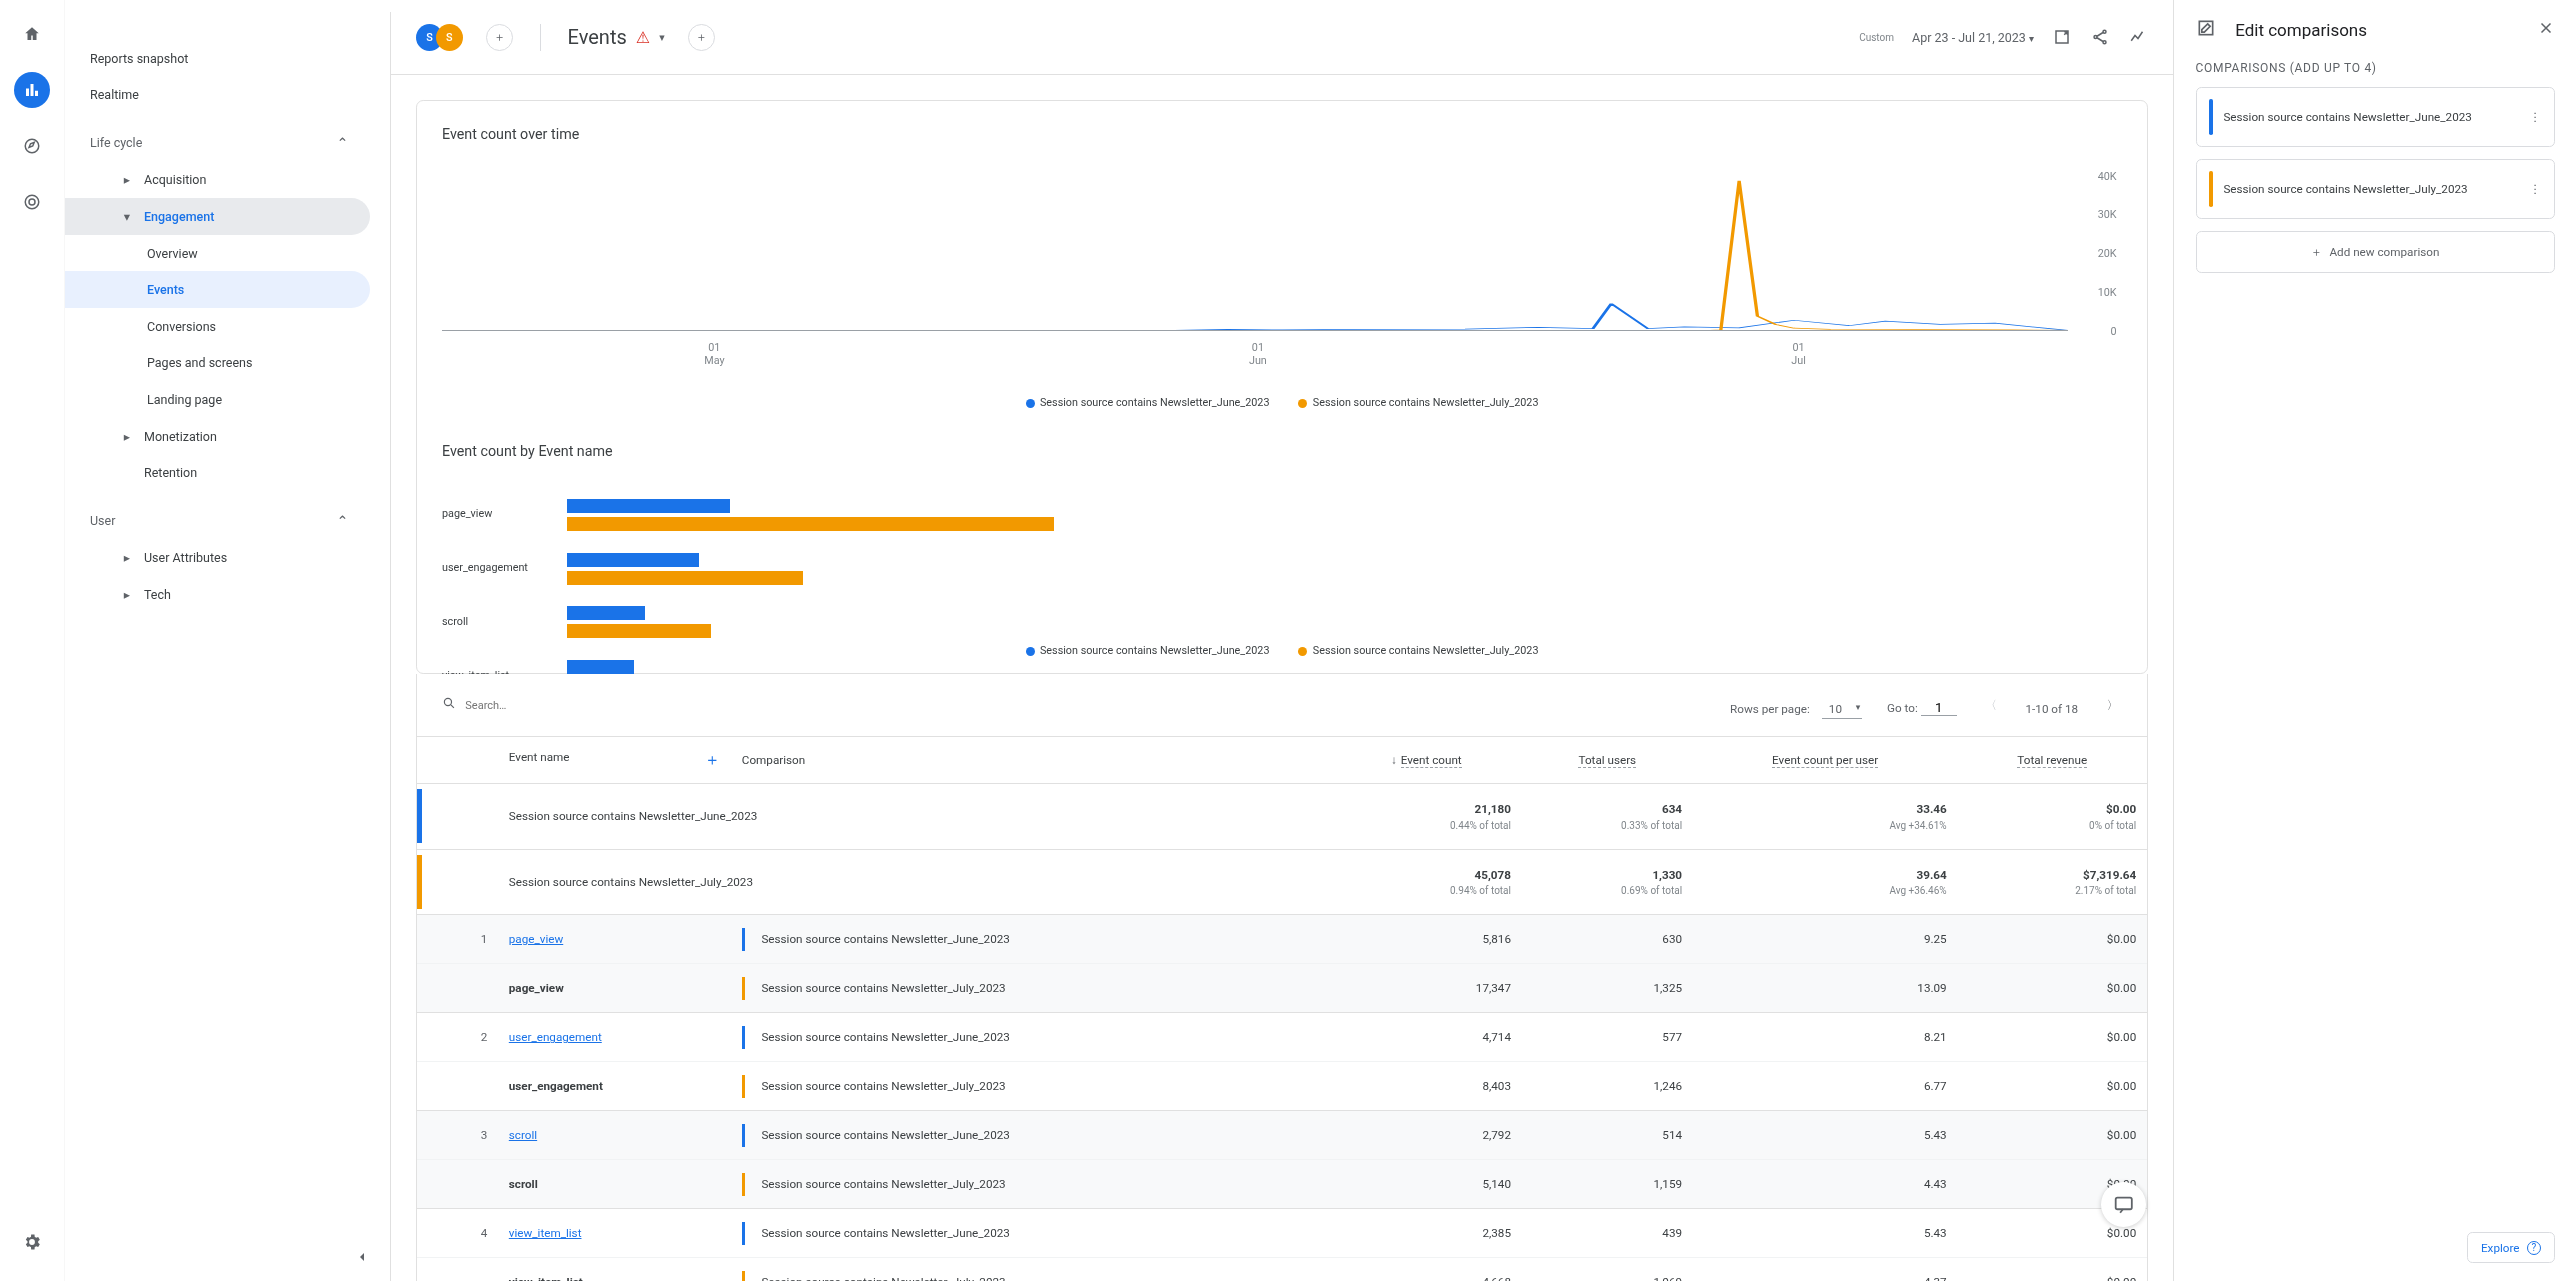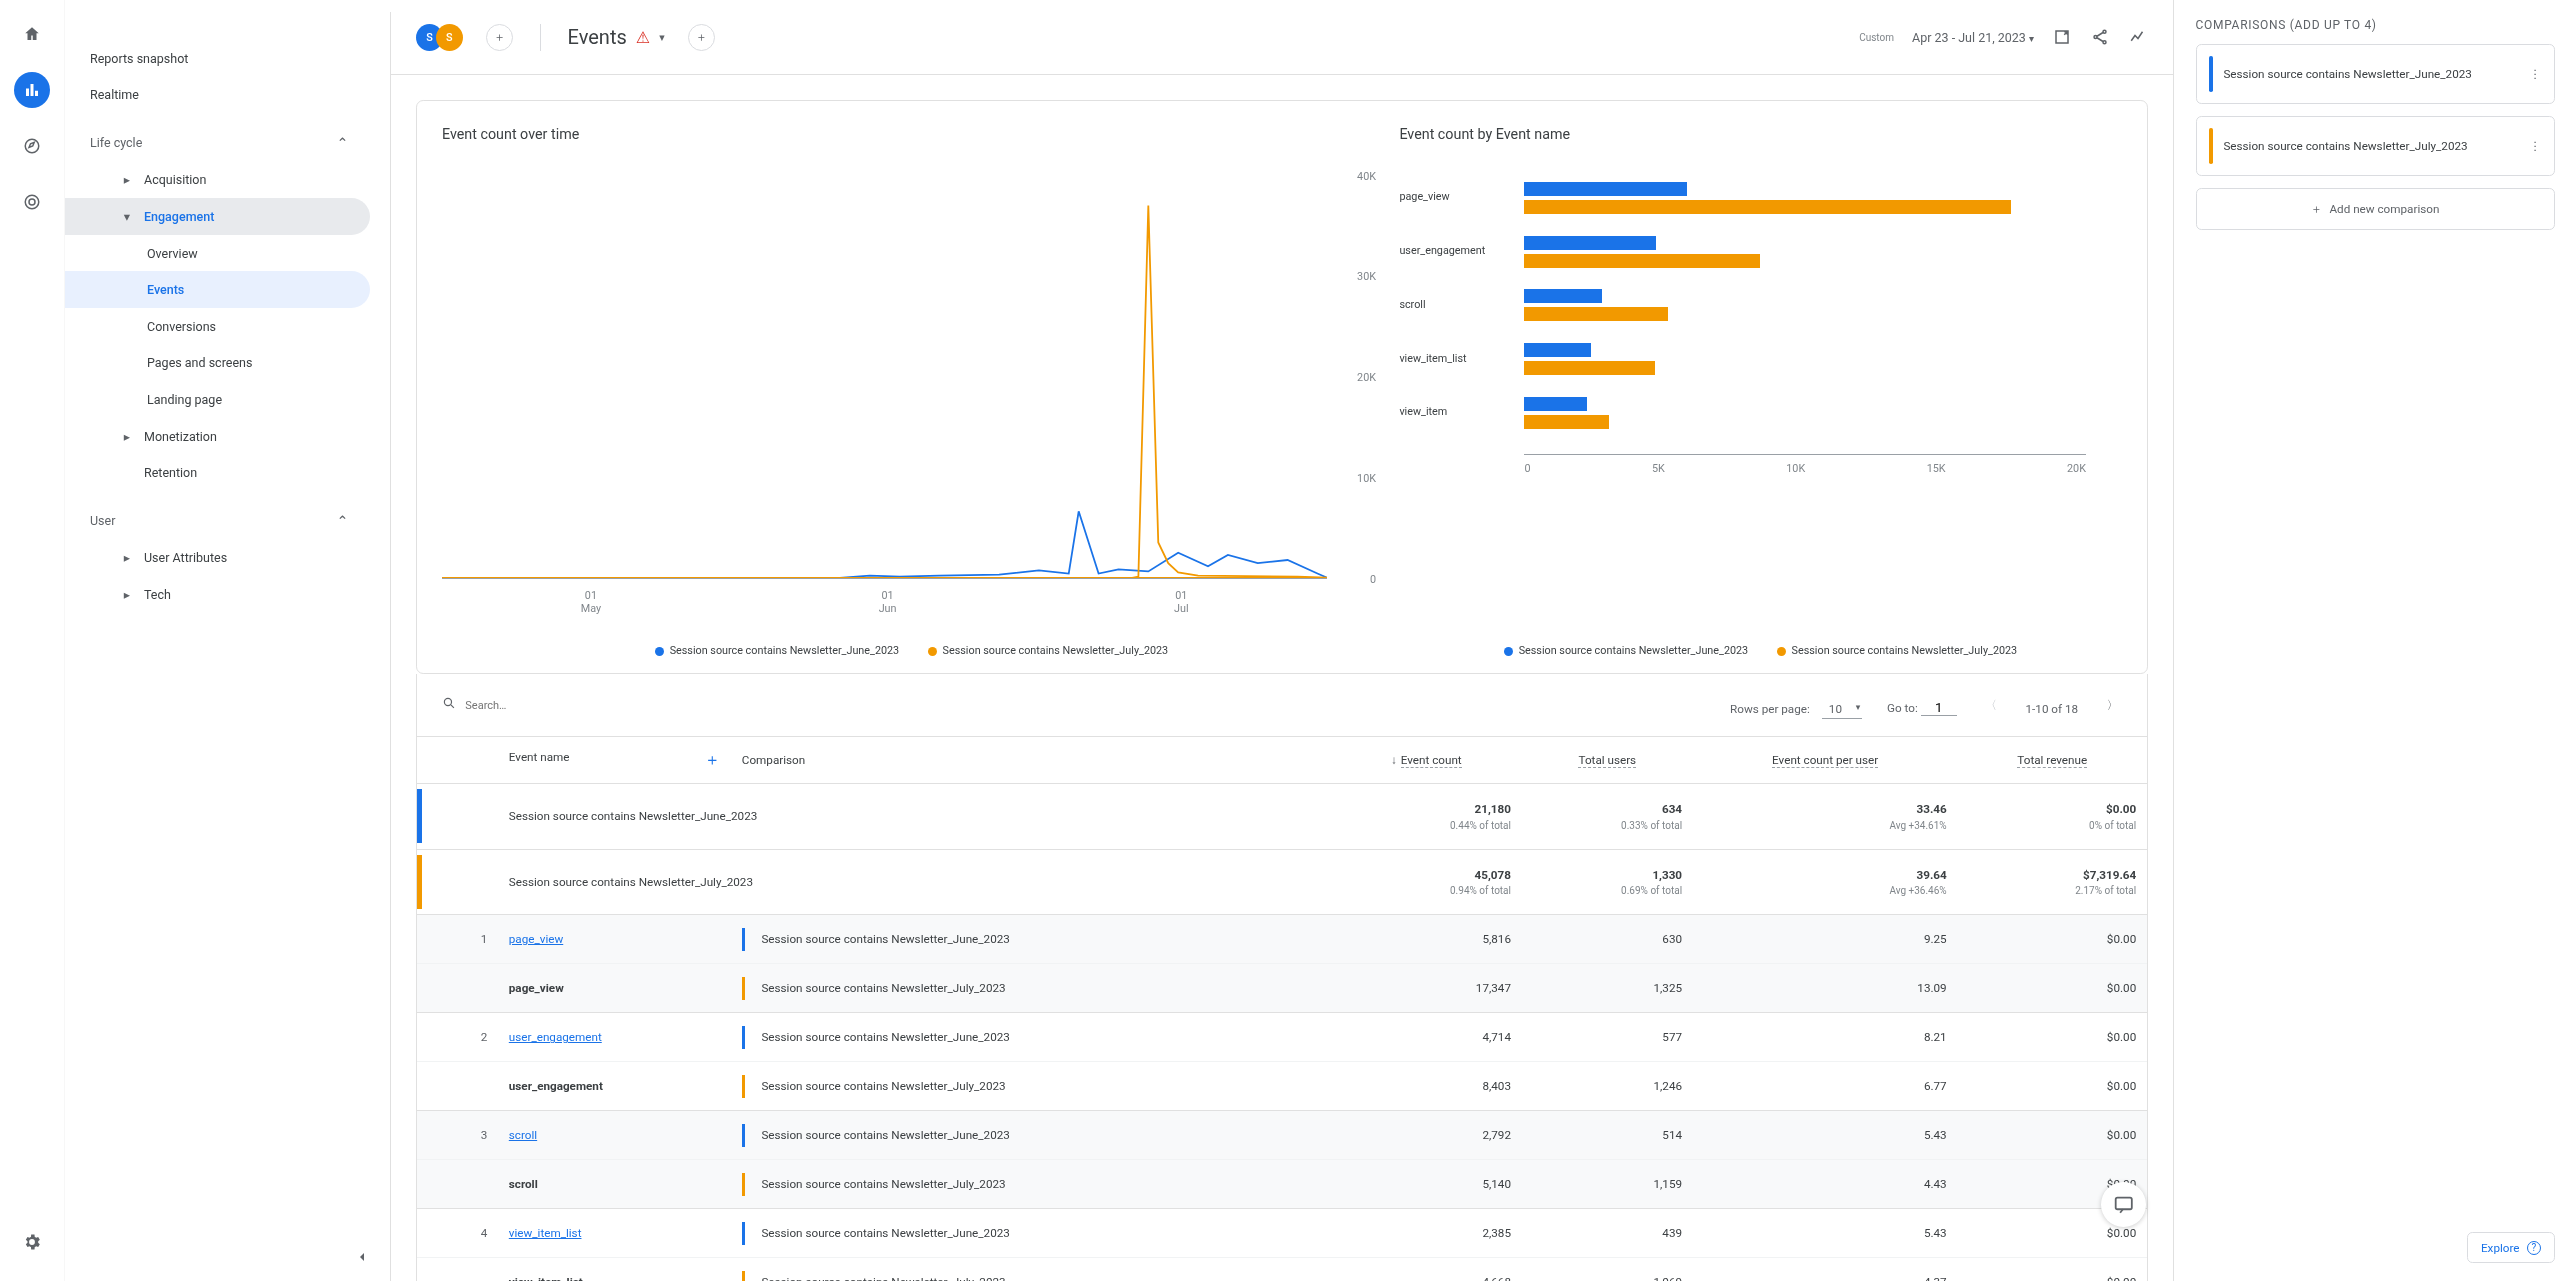--- a/index.html
+++ b/index.html
@@ -35,21 +35,21 @@
 .title { font-size:20px; color:#3c4043; display:flex; align-items:center; gap:9px; }
 .title .warn{ color:#d93025; font-size:16px;}
 .title .dd{ color:#5f6368; font-size:10.8px;}
 .tb-right { margin-left:auto; display:flex; align-items:center; gap:18px; color:#5f6368; }
 .tb-right .lbl-custom{ font-size:10px; color:#80868b;}
 .tb-right .date{ font-size:12.5px; }
 .tb-icon{ width:20px; height:20px; display:flex; align-items:center; justify-content:center;}
 .content-scroll{ flex:1; overflow:hidden; padding:25px; }
 
 
-.card { background:#fff; border:0.9px solid #e0e0e0; border-radius:7.2px; padding:25px 25px 0 25px; position:relative; }
+.card { background:#fff; border:0.9px solid #e0e0e0; border-radius:7.2px; padding:25px 25px 0 25px; position:relative;flex-direction:column; }
 .card.top{ height:574px; display:flex; gap:18px;}
 .chart-col{ flex:1.3; display:flex; flex-direction:column;}
 .chart-title{ font-size:14.3px; color:#3c4043; margin-bottom:21.5px;}
 .line-chart{ flex:1; position:relative;}
 .yaxis-r{ position:absolute; right:0; top:12px; bottom:54px; width:54px;}
 .yaxis-r span{ position:absolute; right:5.4px; font-size:10.8px; color:#80868b; transform:translateY(-50%);}
 .plot{ position:absolute; left:0; right:54px; top:0; bottom:54px; border-bottom:0.9px solid #9aa0a6;}
 .xaxis{ position:absolute; left:0; right:54px; bottom:18px; display:flex; justify-content:space-around; font-size:10.8px; color:#80868b; text-align:center;}
 .legend{ display:flex; gap:29px; justify-content:center; padding:10.8px 0 16px; font-size:10.8px; color:#3c4043;}
 .swatch{ width:9px;height:9px;border-radius:50%; display:inline-block; margin-right:5.4px; vertical-align:middle;}
@@ -454,20 +454,30 @@
               <td class="num">4.37</td>
               <td class="num">$0.00</td>
             </tr>
           </tbody>
       </table>
     </div>
   </div>
 </div>
 
 <div class="rpanel">
+  <div class="rp-head">
+    <span style="color:#5f6368;"><svg width="20" height="20" viewBox="0 0 24 24" fill="none" stroke="currentColor" stroke-width="2">
+          <rect x="4" y="4" width="16" height="16"></rect>
+          <path d="M14 7l3 3-7 7H7v-3z"></path>
+        </svg></span>
+    <h2>Edit comparisons</h2>
+    <span class="close"><svg width="18" height="18" viewBox="0 0 24 24" stroke="currentColor" stroke-width="2">
+          <path d="M6 6l12 12M18 6L6 18"></path>
+        </svg></span>
+  </div>
   <div class="rp-sec-title">COMPARISONS (ADD UP TO 4)</div>
   <div id="cmp-cards">
       <div class="cmp-card">
         <div class="cmp-stripe blue"></div>
         <div class="cmp-text">Session source contains Newsletter_June_2023</div>
         <div class="cmp-more">⋮</div>
       </div>
       <div class="cmp-card">
         <div class="cmp-stripe orange"></div>
         <div class="cmp-text">Session source contains Newsletter_July_2023</div>

